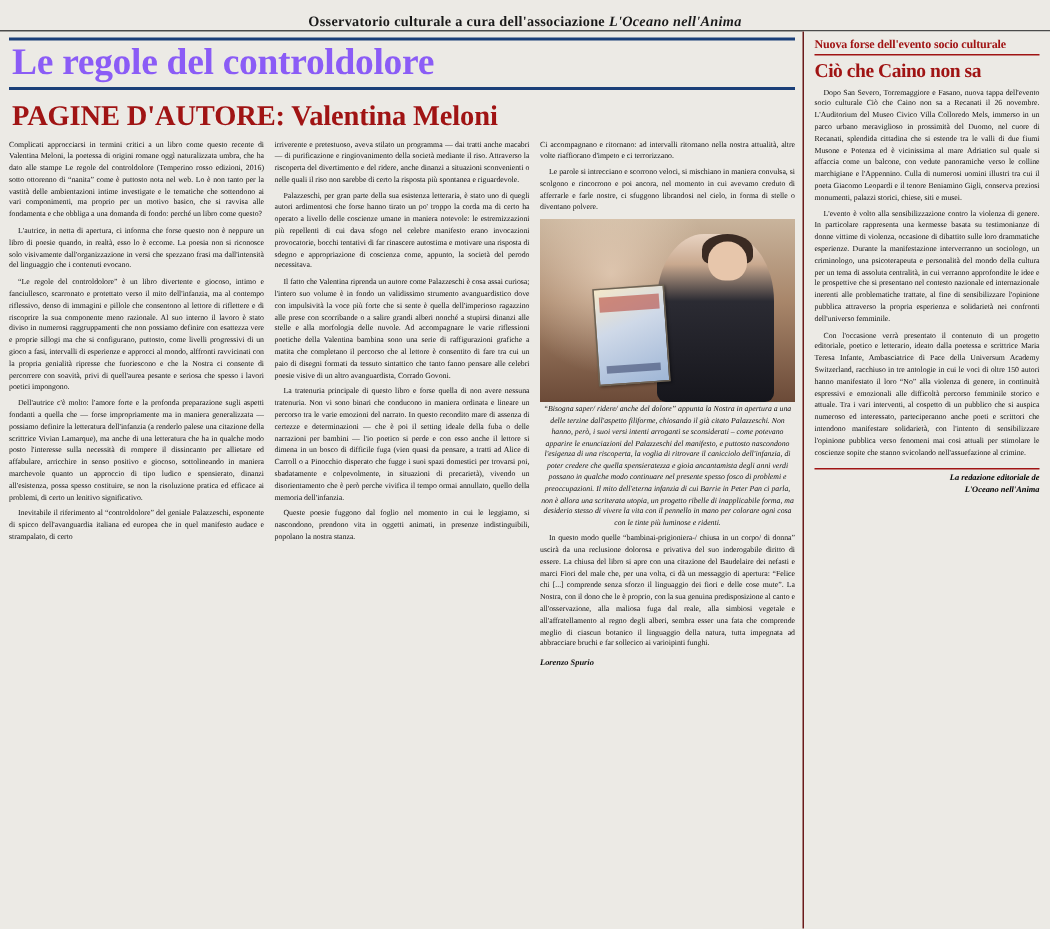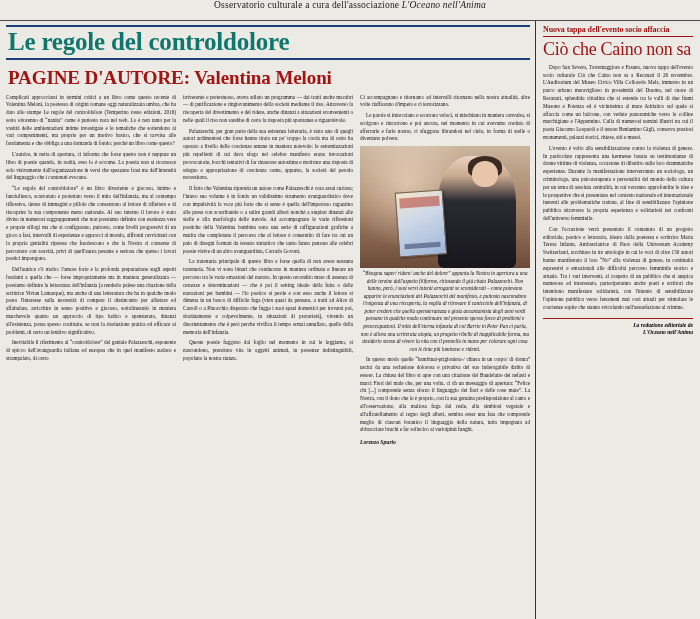--- a/index.html
+++ b/index.html
@@ -18,23 +18,24 @@
     width: 700px;
     height: 619px;
     background: #eceae5;
     box-sizing: border-box;
   }
   
   .masthead {
     height: 20px;
     border-bottom: 1px solid #4a4a4a;
     display: flex;
-    align-items: flex-start;
+    align-items: flex-end;
     justify-content: center;
     background: #eceae5;
+    font-weight: bold;
   }
   .masthead-text {
     font-size: 9.5px;
     letter-spacing: .2px;
     color: #1a1a1a;
   }
   .masthead-text i { font-style: italic; }
 
   
   .body-wrap {
@@ -60,21 +61,21 @@
   
   .headline-band {
     border-top: 2px solid #1b3f78;
     border-bottom: 2px solid #1b3f78;
     padding: 2px 0 3px 0;
     margin-bottom: 4px;
   }
   .headline {
     font-size: 25px;
     font-weight: bold;
-    color: #0f766e;
+    color: #8b5cf6;
     letter-spacing: -.2px;
     line-height: 1.02;
     padding-left: 2px;
   }
   .kicker {
     font-size: 19px;
     font-weight: bold;
     color: #a01414;
     margin: 3px 0 5px 2px;
     letter-spacing: -.1px;
@@ -197,22 +198,22 @@
     font-size: 8px;
     font-weight: bold;
     color: #a01414;
     text-align: left;
     border-bottom: 1px solid #a01414;
     padding-bottom: 2px;
     margin-bottom: 3px;
     letter-spacing: -.1px;
   }
   .rail-title {
-    font-size: 18px;
-    font-weight: normal;
+    font-size: 13px;
+    font-weight: bold;
     color: #a01414;
     line-height: 1.05;
     margin-bottom: 5px;
     letter-spacing: -.3px;
   }
   .rail-body {
     font-size: 5.2px;
     line-height: 1.5;
     text-align: justify;
     color: #111;
@@ -288,21 +289,21 @@
           <div class="caption">“Bisogna saper/ ridere/ anche del dolore” appunta la Nostra in apertura a una delle terzine dall'aspetto filiforme, chiosando il già citato Palazzeschi. Non hanno, però, i suoi versi intenti arroganti se sconsiderati – come potevano apparire le enunciazioni del Palazzeschi del manifesto, e puttosto nascondono l'esigenza di una riscoperta, la voglia di ritrovare il canicciolo dell'infanzia, di poter credere che quella spensieratezza e gioia ancantamista degli anni verdi possano in qualche modo continuare nel presente spesso fosco di problemi e preoccupazioni. Il mito dell'eterna infanzia di cui Barrie in Peter Pan ci parla, non è allora una scriterata utopia, un progetto ribelle di inapplicabile forma, ma desiderio stesso di vivere la vita con il pennello in mano per colorare ogni cosa con le tinte più luminose e ridenti.</div>
 
           <p>In questo modo quelle “bambinai-prigioniera-/ chiusa in un corpo/ di donna” uscirà da una reclusione dolorosa e privativa del suo inderogabile diritto di essere. La chiusa del libro si apre con una citazione del Baudelaire dei nefasti e marci Fiori del male che, per una volta, ci dà un messaggio di apertura: “Felice chi [...] comprende senza sforzo il linguaggio dei fiori e delle cose mute”. La Nostra, con il dono che le è proprio, con la sua genuina predisposizione al canto e all'osservazione, alla maliosa fuga dal reale, alla simbiosi vegetale e all'affratellamento al regno degli alberi, sembra esser una fata che comprende meglio di ciascun botanico il linguaggio della natura, tutta impegnata ad abbracciare bruchi e far sollecico ai varioipinti funghi.</p>
           <div class="signature">Lorenzo Spurio</div>
         </div>
 
       </div>
     </div>
 
     <div class="right-rail">
-      <div class="rail-top">Nuova tappa dell'evento socio affaccia</div>
+      <div class="rail-top">Nuova forse dell'evento socio culturale</div>
       <div class="rail-title">Ciò che Caino non sa</div>
       <div class="rail-body">
         <p class="noind">Dopo San Severo, Torremaggiore e Fasano, nuova tappa dell'evento socio culturale Ciò che Caino non sa a Recanati il 26 novembre. L'Auditorium del Museo Civico Villa Colloredo Mels, immerso in un parco urbano meraviglioso in prossimità del Duomo, nel cuore di Recanati, splendida cittadina che si estende tra le valli di due fiumi Musone e Potenza ed è vicinissima al mare Adriatico sul quale si affaccia come un balcone, con vedute panoramiche verso le colline marchigiane e l'Appennino. Culla di numerosi uomini illustri tra cui il poeta Giacomo Leopardi e il tenore Beniamino Gigli, conserva preziosi monumenti, palazzi storici, chiese, siti e musei.</p>
         <p>L'evento è volto alla sensibilizzazione contro la violenza di genere. In particolare rappresenta una kermesse basata su testimonianze di donne vittime di violenza, occasione di dibattito sulle loro drammatiche esperienze. Durante la manifestazione interverranno un sociologo, un criminologo, una psicoterapeuta e personalità del mondo della cultura per un tema di assoluta centralità, in cui verranno approfondite le idee e le prospettive che si presentano nel contesto nazionale ed internazionale inerenti alle problematiche trattate, al fine di sensibilizzare l'opinione pubblica attraverso la propria esperienza e solidarietà nei confronti dell'universo femminile.</p>
         <p>Con l'occasione verrà presentato il contenuto di un progetto editoriale, poetico e letterario, ideato dalla poetessa e scrittrice Maria Teresa Infante, Ambasciatrice di Pace della Universum Academy Switzerland, racchiuso in tre antologie in cui le voci di oltre 150 autori hanno manifestato il loro “No” alla violenza di genere, in continuità espressivi e emozionali alle difficoltà percorso femminile storico e attuale. Tra i vari interventi, al cospetto di un pubblico che si auspica numeroso ed interessato, parteciperanno anche poeti e scrittori che intendono manifestare solidarietà, con l'intento di sensibilizzare l'opinione pubblica verso fenomeni mai cosi attuali per stimolare le coscienze sopite che stanno svicolando nell'assuefazione al crimine.</p>
       </div>
       <div class="rail-sign">
         <div>La redazione editoriale de</div>
         <div>L'Oceano nell'Anima</div>
       </div>

